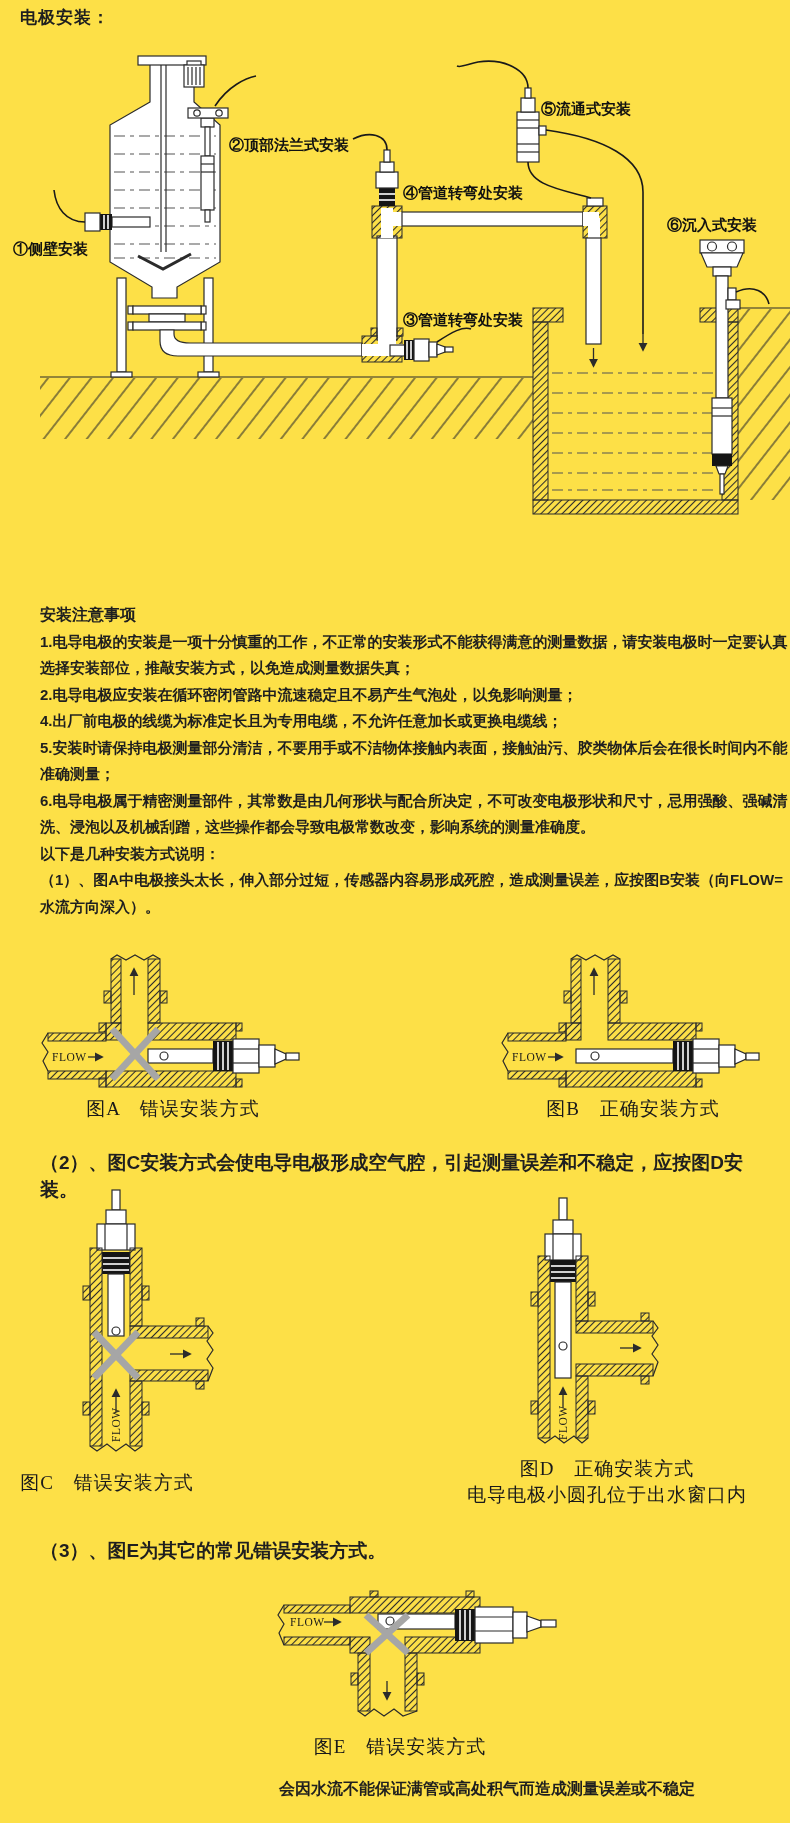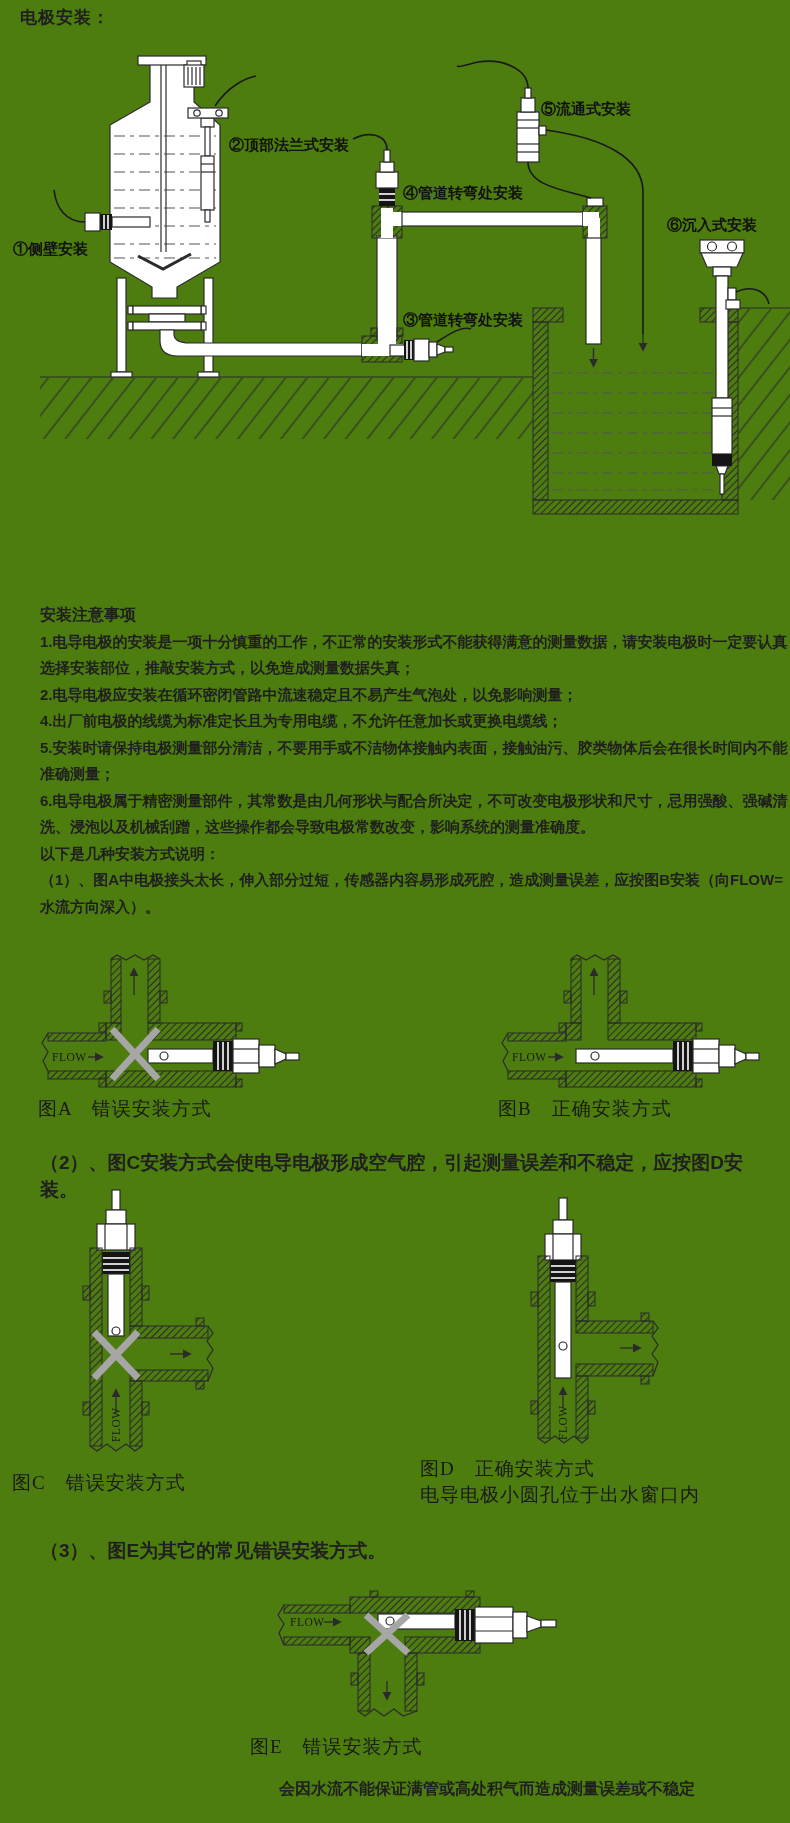--- a/index.html
+++ b/index.html
@@ -1,25 +1,25 @@
 <!DOCTYPE html>
 <html><head>
 <meta charset="utf-8">
 <style>
   html,body{margin:0;padding:0;background:#e9e9e9;}
-  #page{position:relative;width:790px;height:1823px;background:#4d7c0f;
+  #page{position:relative;width:790px;height:1823px;background:#fde047;
         font-family:"Liberation Sans",sans-serif;color:#1f1f1f;overflow:hidden;}
   .abs{position:absolute;}
   #doc-title{left:20px;top:6px;font-size:17px;font-weight:bold;letter-spacing:1px;}
   .notes{left:21px;top:602px;width:752px;font-size:15px;font-weight:bold;line-height:26.5px;margin-left:19px;}
   .notes p{margin:0;}
   .notes .nh{font-size:16px;}
   .para{font-size:19px;font-weight:bold;line-height:26.5px;}
   .cap{font-family:"Liberation Serif",serif;font-size:19px;color:#1a1a1a;
-       text-align:left;line-height:26px;letter-spacing:1px;}
+       text-align:center;line-height:26px;letter-spacing:1px;}
   .enote{font-size:16px;font-weight:bold;text-align:right;line-height:25px;}
   
   .st{stroke:#2b2b2b;stroke-width:1.2;fill:none;}
   .wf{stroke:#2b2b2b;stroke-width:1.2;fill:#ffffff;}
   .hf{stroke:#2b2b2b;stroke-width:1;fill:url(#ph);}
   .gf{fill:url(#gh);}
   .bk{fill:#151515;stroke:none;}
   .wl{stroke:#ffffff;stroke-width:1.6;}
   .xm{stroke:#a6a6a6;stroke-width:7;fill:none;}
   .dash{stroke:#555;stroke-width:1.1;stroke-dasharray:11 5 4 5;fill:none;}

